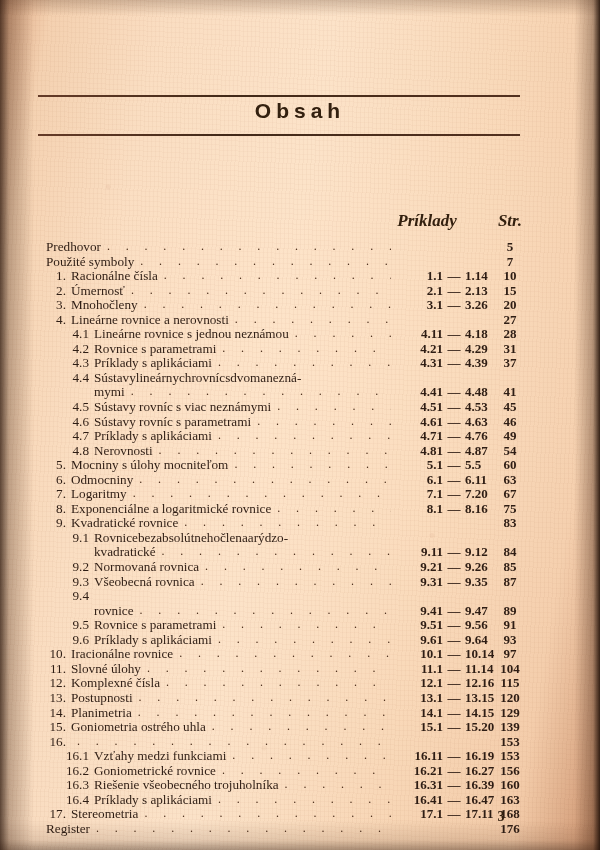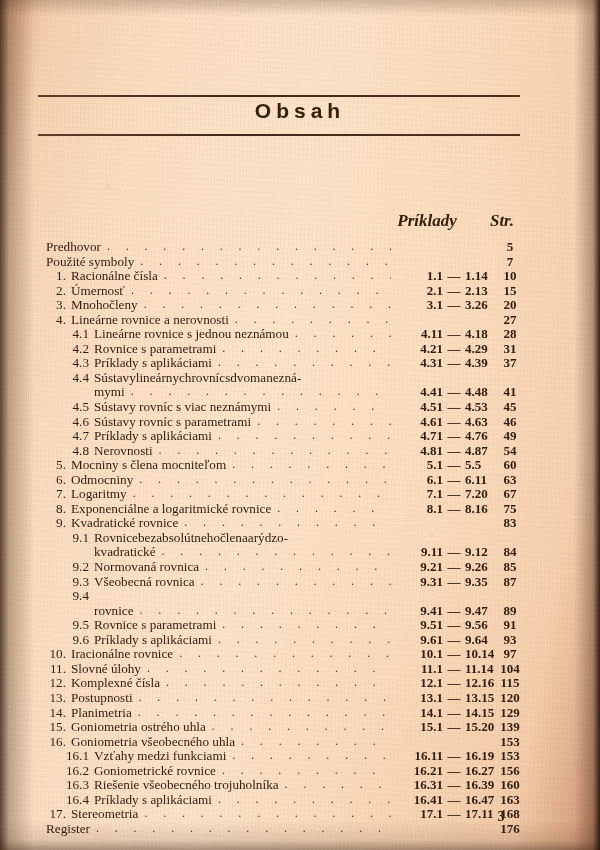--- a/index.html
+++ b/index.html
@@ -81,21 +81,21 @@
   
   .col-head {
     position: absolute;
     top: 190px;
     font-weight: bold;
     font-size: 17px;
     color: #33200f;
     font-style: italic;
   }
   .col-head.examples { left: 383px; width: 88px; text-align: center; }
-  .col-head.pages { left: 482px; width: 40px; text-align: center; }
+  .col-head.pages { left: 482px; width: 40px; text-align: right; }
 
   
   .toc {
     position: absolute;
     top: 219px;
     left: 46px;
     width: 484px;
   }
   .row {
     position: relative;
@@ -372,21 +372,21 @@
           <div class="ex">
             <span class="a">4.81</span>
             <span class="dash">—</span>
             <span class="b">4.87</span>
           </div>
           <div class="pg">54</div>
         </div>
         <div class="row lvl0">
           <div class="label-wrap">
             <span class="num">5.</span>
-            <span class="txt">Mocniny s člena mocniteľom</span>
+            <span class="txt">Mocniny s úlohy mocniteľom</span>
             <span class="leader">. . . . . . . . . . . . . . . . . . . . . . . . . . . . . . . . . . . .</span>
           </div>
           <div class="ex">
             <span class="a">5.1</span>
             <span class="dash">—</span>
             <span class="b">5.5</span>
           </div>
           <div class="pg">60</div>
         </div>
         <div class="row lvl0">
@@ -608,21 +608,20 @@
           <div class="ex">
             <span class="a">15.1</span>
             <span class="dash">—</span>
             <span class="b">15.20</span>
           </div>
           <div class="pg">139</div>
         </div>
         <div class="row lvl0">
           <div class="label-wrap">
             <span class="num">16.</span>
-            <span class="txt">Goniometria všeobecného uhla</span>
             <span class="leader">. . . . . . . . . . . . . . . . . . . . . . . . . . . . . . . . . . . .</span>
           </div>
           <div class="pg">153</div>
         </div>
         <div class="row lvl1">
           <div class="label-wrap">
             <span class="num">16.1</span>
             <span class="txt">Vzťahy medzi funkciami</span>
             <span class="leader">. . . . . . . . . . . . . . . . . . . . . . . . . . . . . . . . . . . .</span>
           </div>

